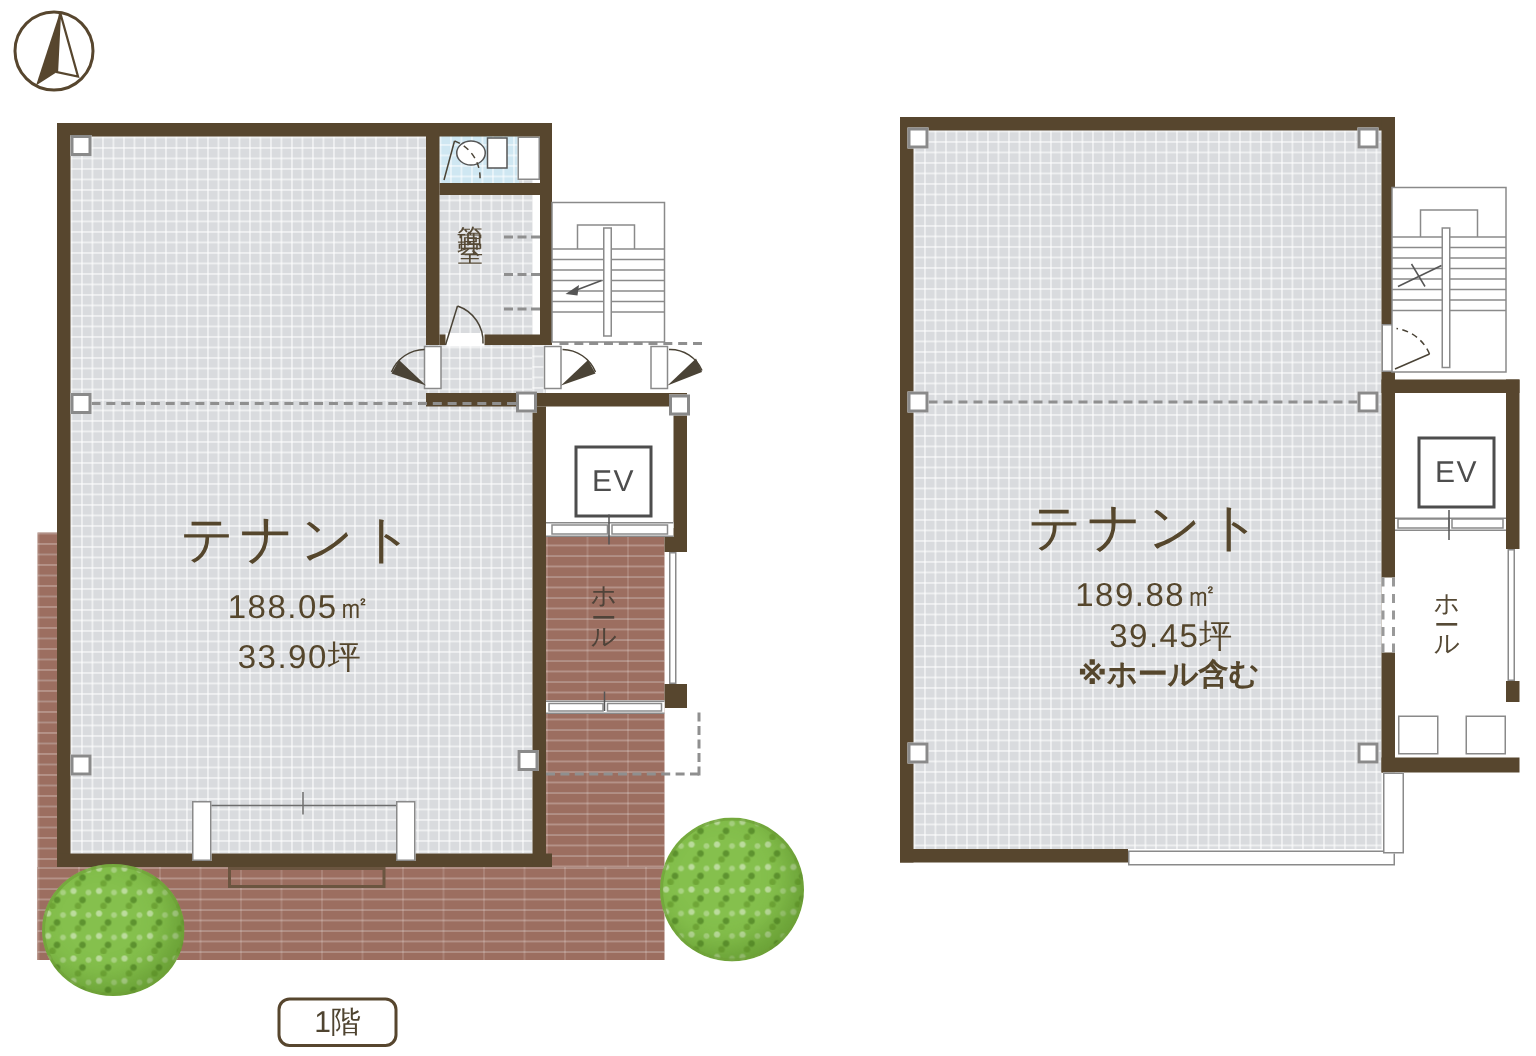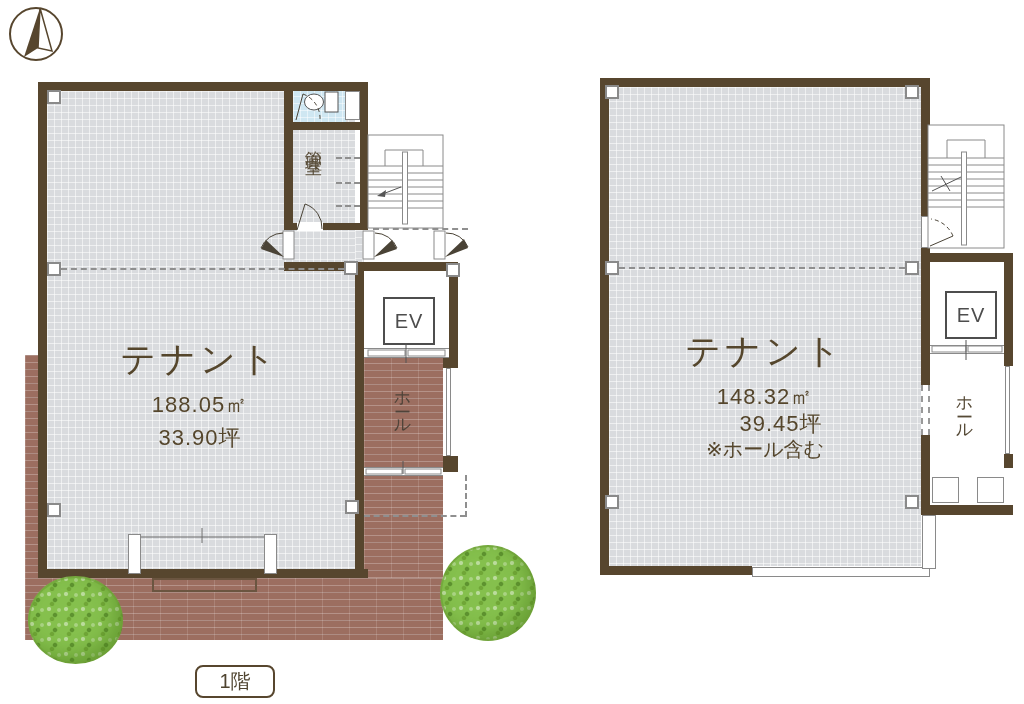--- a/index.html
+++ b/index.html
@@ -159,23 +159,23 @@
 
     <div class="evbox" style="left:945px; top:291px; width:52px; height:48px;">
       <span>EV</span>
     </div>
 
     <div class="thinbox" style="left:932px; top:477px; width:27px; height:26px;"></div>
     <div class="thinbox" style="left:977px; top:477px; width:27px; height:26px;"></div>
 
     <div class="vtext" style="left:956px; top:384px;">ホール</div>
     <div class="big" style="left:665px; top:328px;">テナント</div>
-    <div class="area" style="left:665px; top:382px;">148.32㎡</div>
+    <div class="area" style="left:665px; top:382px;">189.88㎡</div>
     <div class="area" style="left:665px; top:409px;margin-left:16px;">39.45坪</div>
-    <div class="note" style="left:665px; top:436px;">※ホール含む</div>
+    <div class="note" style="left:679px; top:436px;font-weight:bold;">※ホール含む</div>
     <div class="stairtxt" style="left:936px; top:205px;">DW</div>
     <div class="stairtxt" style="left:974px; top:205px;">UP</div>
 
     <div class="dash-h" style="left:619px; top:267px; width:286px;"></div>
 
     <div class="col" style="left:605px; top:85px;"></div>
     <div class="col" style="left:905px; top:85px;"></div>
     <div class="col" style="left:605px; top:261px;"></div>
     <div class="col" style="left:905px; top:261px;"></div>
     <div class="col" style="left:605px; top:495px;"></div>
@@ -255,17 +255,17 @@
       <path d="M953,236 A28,28 0 0 0 931,219" stroke-dasharray="4 3"></path>
     </g>
 
     <g stroke="#8a8a8a" fill="#fff">
       <rect x="932" y="346" width="34" height="6"></rect>
       <rect x="968" y="346" width="34" height="6"></rect>
       <path d="M966,340 V360" stroke="#555" fill="none"></path>
     </g>
   </svg>
 
-  <div class="caption" style="left:195px; top:665px; width:80px; height:33px;">
+  <div class="caption" style="left:185px; top:665px; width:80px; height:33px;">
     <span>1階</span>
   </div>
 
 </div>
 
 </body></html>

